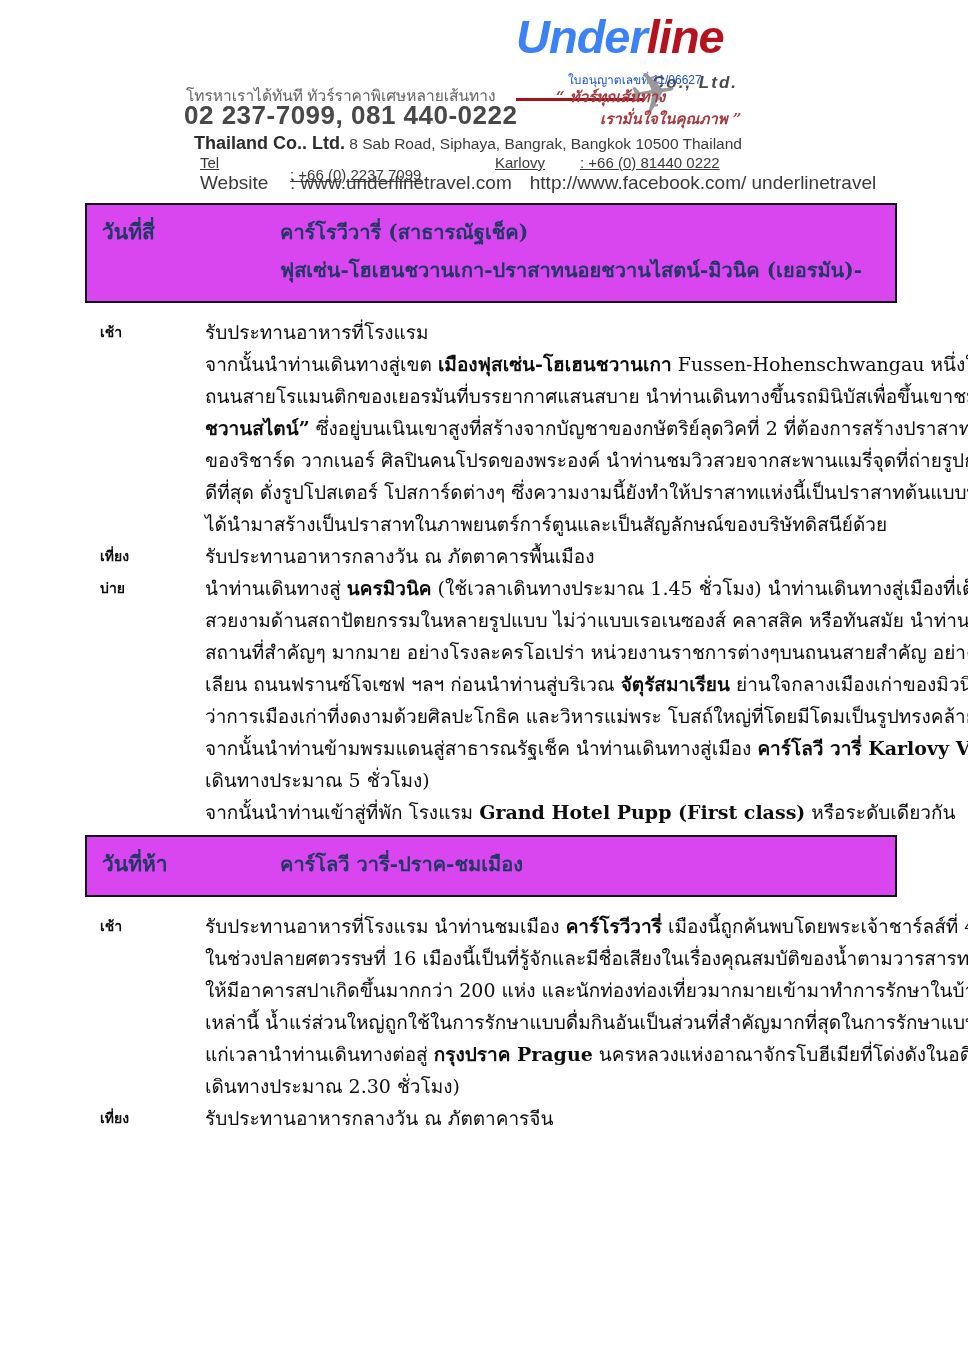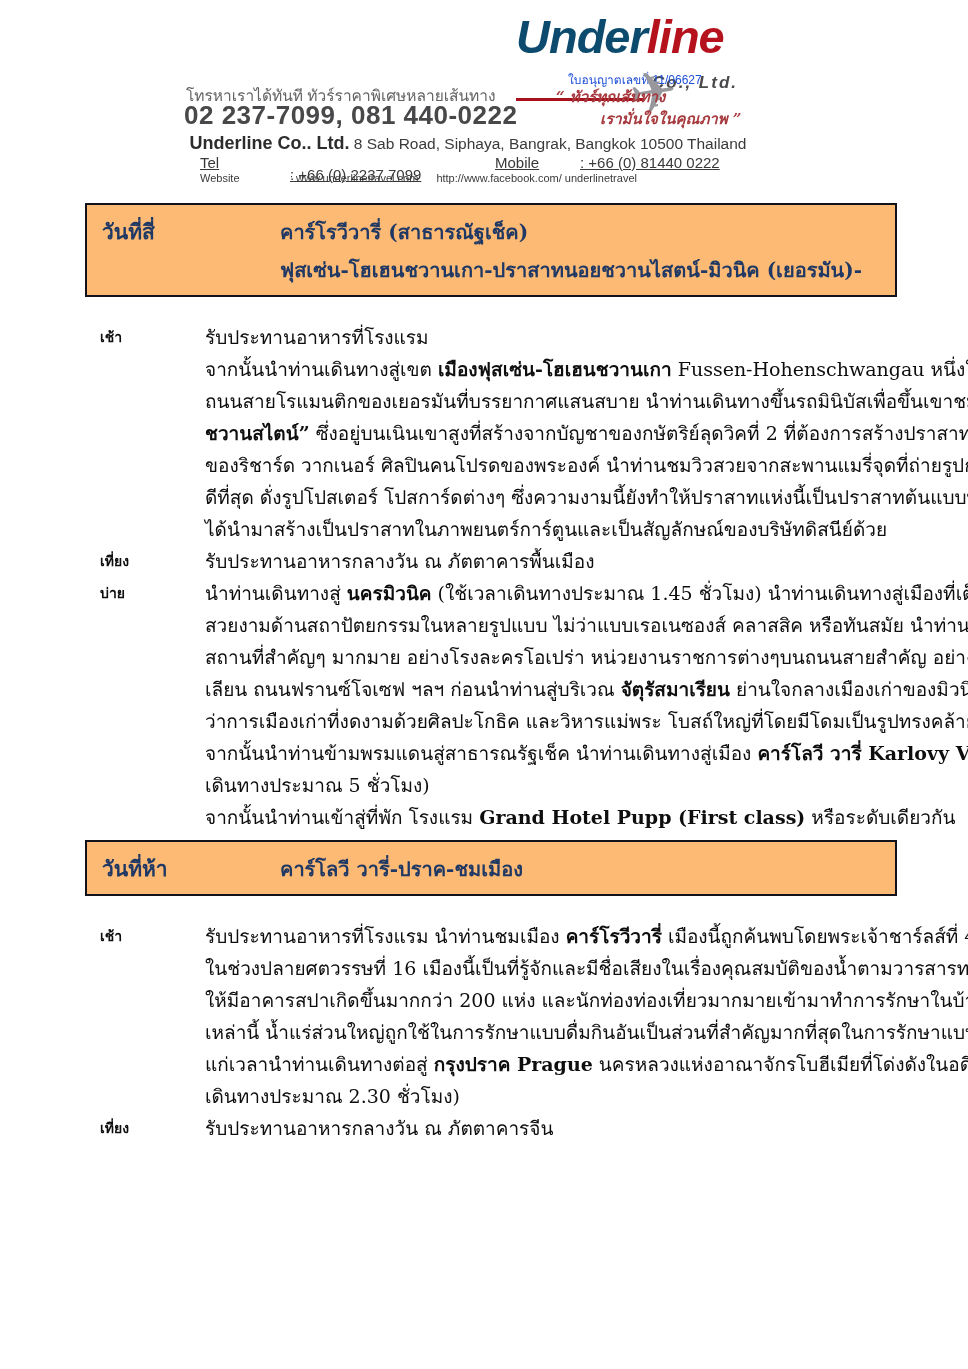--- a/index.html
+++ b/index.html
@@ -2,21 +2,21 @@
 <html><head>
 <meta charset="utf-8">
 <style>
   html,body{margin:0;padding:0;background:#e8e8e8;}
   .page{position:relative;width:968px;height:1369px;background:#ffffff;margin:0 auto;
         font-family:"DejaVu Serif","Liberation Serif",serif;color:#111;overflow:hidden;}
   
   .header{position:absolute;top:0;left:0;width:968px;height:196px;}
   .logo{position:absolute;left:516px;top:14px;width:280px;font-family:"Liberation Sans","DejaVu Sans",sans-serif;
         font-style:italic;font-weight:bold;font-size:47px;line-height:46px;letter-spacing:-1px;}
-  .lg-dark{color:#0c4a6e;}
+  .lg-dark{color:#3b82f6;}
   .lg-red{color:#b5121e;}
   .lg-underrow{display:flex;align-items:flex-end;margin-top:0px;}
   .lg-line{flex:0 0 128px;height:3px;background:#a8101c;margin-bottom:5px;}
   .lg-sub{color:#4a4a4c;font-size:17px;font-weight:bold;letter-spacing:2px;margin-left:8px;}
   .license{position:absolute;left:568px;top:70px;width:230px;font-family:"Liberation Sans",sans-serif;
            font-size:12px;color:#1d4ed8;}
   .contact-line{position:absolute;left:186px;top:83px;font-family:"Liberation Sans",sans-serif;
                 font-size:15.5px;color:#636365;}
   .phones{position:absolute;left:184px;top:100px;font-family:"Liberation Sans",sans-serif;
           font-size:26px;font-weight:bold;color:#48484a;letter-spacing:0.5px;}
@@ -27,27 +27,27 @@
   .slogan .l2{margin-left:44px;}
   .company-line{position:absolute;left:0;top:133px;width:936px;text-align:center;
                 font-family:"Liberation Sans",sans-serif;font-size:15.5px;color:#3a3a3c;}
   .company-line .cname{font-size:18px;font-weight:bold;color:#2c2c2e;}
   .telrow{position:absolute;left:200px;top:154px;display:flex;font-family:"Liberation Sans",sans-serif;
           font-size:15px;color:#39393b;text-decoration:underline;}
   .telrow .lbl{width:90px;}
   .telrow .v1{width:205px;margin-top:12px;}
   .telrow .lbl2{width:85px;}
   .webrow{position:absolute;left:200px;top:172px;display:flex;font-family:"Liberation Sans",sans-serif;
-          font-size:11px;color:#39393b;}
+          font-size:19px;color:#39393b;}
   .webrow .lbl{width:90px;}
   .webrow .fb{margin-left:18px;}
   
   .itinerary{position:absolute;left:85px;top:196px;width:812px;}
-  .day-box{box-sizing:border-box;border:2px solid #12121c;background:#fdba74;display:flex;
-           padding:8px 10px 6px 15px;margin-top:7px;margin-bottom:24px;}
+  .day-box{box-sizing:border-box;border:2px solid #12121c;background:#d946ef;display:flex;
+           padding:8px 10px 12px 15px;margin-top:7px;margin-bottom:13px;}
   .day-label{flex:0 0 178px;font-weight:bold;color:#1f3864;font-size:21px;line-height:38px;}
   .day-title{flex:1;font-weight:bold;color:#1f3864;font-size:20px;line-height:38px;}
   .schedule{width:100%;}
   .srow{display:flex;align-items:flex-start;}
   .srow .time{flex:0 0 105px;margin-left:15px;font-weight:bold;font-size:14px;line-height:32px;color:#0e0e0e;}
   .srow .ptext{flex:1;font-size:19px;line-height:32px;color:#0e0e0e;}
   .tline{white-space:nowrap;}
   .b{font-weight:bold;}
 </style>
 </head>
@@ -72,27 +72,27 @@
     <div class="phones">02 237-7099, 081 440-0222</div>
 
     <div class="airplane">✈</div>
 
     <div class="slogan">
       <div class="l1">“ ทัวร์ทุกเส้นทาง</div>
       <div class="l2">เรามั่นใจในคุณภาพ ”</div>
     </div>
 
     <div class="company-line">
-      <span class="cname">Underline Co.. Ltd.</span><span> 8 Sab Road, Siphaya, Bangrak, Bangkok 10500 Thailand</span>
+      <span class="cname">Thailand Co.. Ltd.</span><span> 8 Sab Road, Siphaya, Bangrak, Bangkok 10500 Thailand</span>
     </div>
 
     <div class="telrow">
       <span class="lbl">Tel</span>
       <span class="v1">: +66 (0) 2237 7099</span>
-      <span class="lbl2">Mobile</span>
+      <span class="lbl2">Karlovy</span>
       <span class="v2">: +66 (0) 81440 0222</span>
     </div>
 
     <div class="webrow">
       <span class="lbl">Website</span>
       <span class="v1">: www.underlinetravel.com</span>
       <span class="fb">http://www.facebook.com/ underlinetravel</span>
     </div>
 
   </div>

